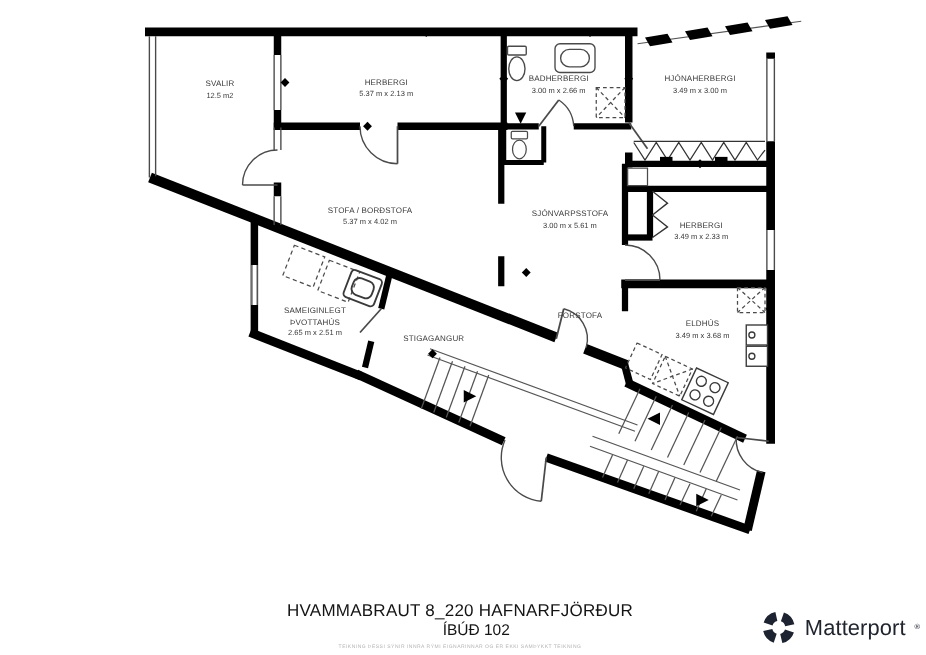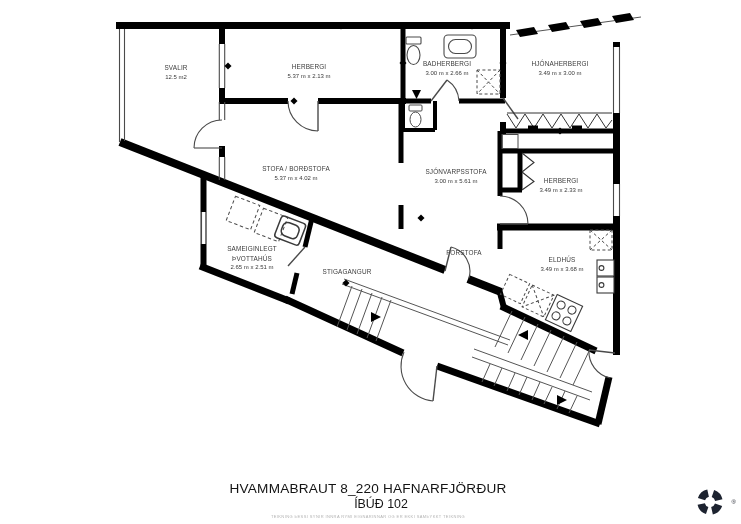--- a/index.html
+++ b/index.html
@@ -301,16 +301,17 @@
   </div>
 
   <div class="footer-title">HVAMMABRAUT 8_220 HAFNARFJÖRÐUR</div>
   <div class="footer-unit">ÍBÚÐ 102</div>
   <div class="footer-disclaimer">TEIKNING ÞESSI SÝNIR INNRA RÝMI EIGNARINNAR OG ER EKKI SAMÞYKKT TEIKNING</div>
 
   <div class="logo">
     <svg width="30" height="30" viewBox="0 0 30 30">
       <circle cx="15" cy="15" r="9" fill="none" stroke="#1d2330" stroke-width="7.5" stroke-dasharray="9.2 4.9" transform="rotate(18 15 15)"></circle>
     </svg>
+    <span class="logo-text">Matterport</span>
       <span class="logo-mark">®</span>
   </div>
 
 </div>
 
 </body></html>

